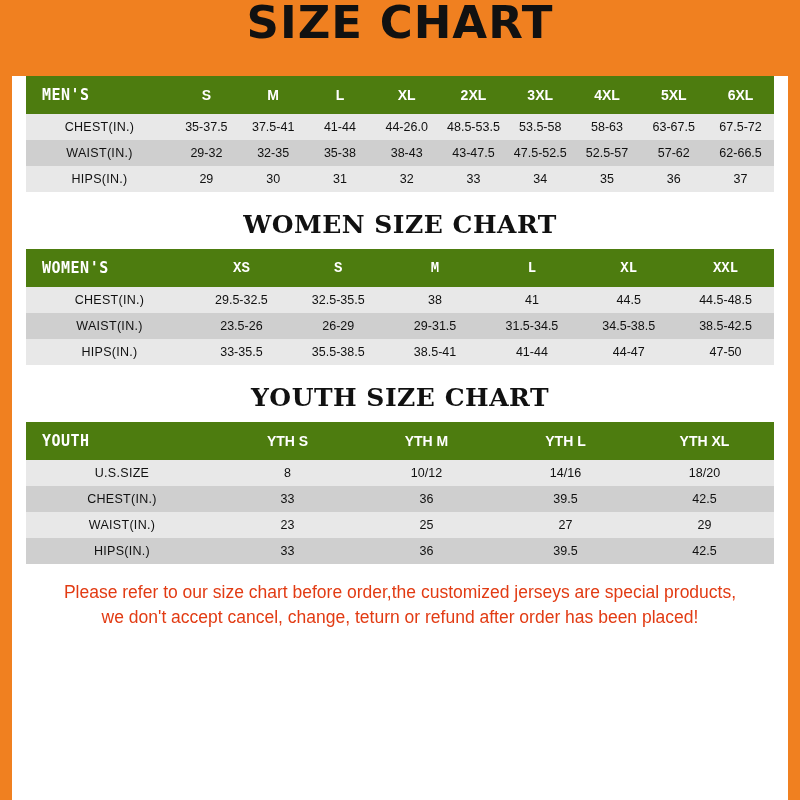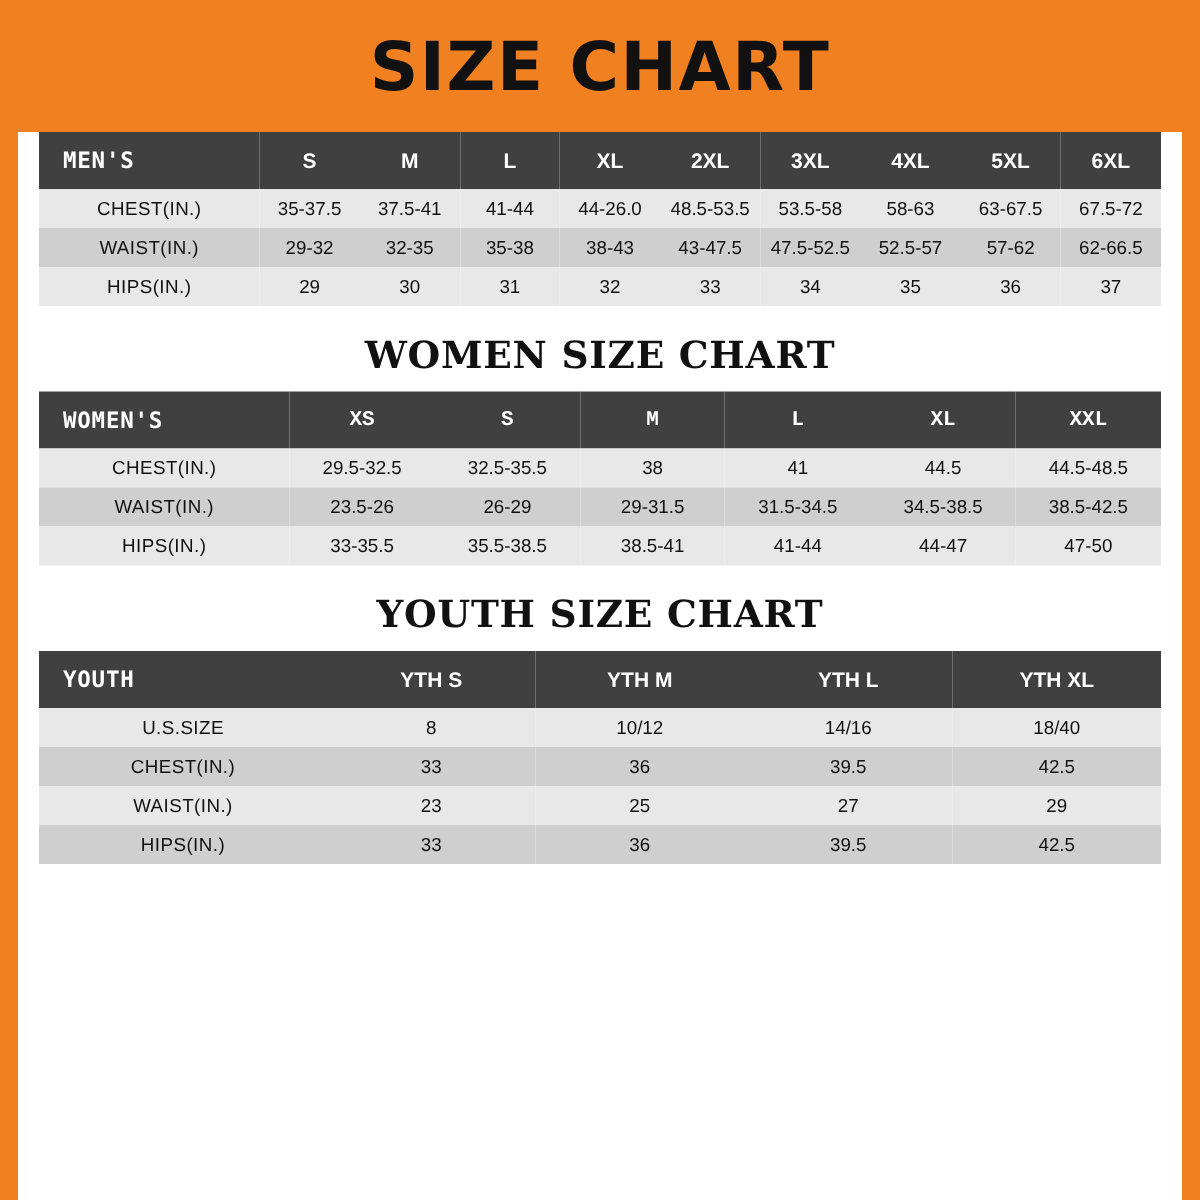--- a/index.html
+++ b/index.html
@@ -17,23 +17,23 @@
     width: 800px;
     height: 800px;
     position: relative;
     background: #ffffff;
     box-sizing: border-box;
     border-left: 12px solid #f08020;
     border-right: 12px solid #f08020;
   }
   .header-banner {
     background: #f08020;
-    height: 88px;
+    height: 76px;
     display: flex;
-    align-items: center;
+    align-items: flex-start;
     justify-content: center;
     margin: 0 -12px;
   }
   .header-title {
     font-family: "DejaVu Sans", sans-serif;
     font-weight: bold;
     font-size: 45px;
     letter-spacing: 1px;
     color: #111111;
     line-height: 1;
@@ -57,21 +57,21 @@
   }
   table.size-table th,
   table.size-table td {
     text-align: center;
     font-size: 12.5px;
     color: #111111;
     padding: 6px 1px;
     font-family: "Liberation Sans", sans-serif;
   }
   table.size-table thead th {
-    background: #404040;
+    background: #4d7c0f;
     color: #ffffff;
     font-size: 14px;
     font-weight: bold;
     padding: 10px 1px;
   }
   table.size-table thead th.row-label-head {
     text-align: left;
     padding-left: 16px;
     font-family: "DejaVu Sans Mono", monospace;
     font-size: 15px;
@@ -226,21 +226,21 @@
           <th>YTH L</th>
           <th>YTH XL</th>
         </tr>
       </thead>
       <tbody>
         <tr class="odd">
           <td class="row-label">U.S.SIZE</td>
           <td>8</td>
           <td>10/12</td>
           <td>14/16</td>
-          <td>18/40</td>
+          <td>18/20</td>
         </tr>
         <tr class="even">
           <td class="row-label">CHEST(IN.)</td>
           <td>33</td>
           <td>36</td>
           <td>39.5</td>
           <td>42.5</td>
         </tr>
         <tr class="odd">
           <td class="row-label">WAIST(IN.)</td>
@@ -252,15 +252,19 @@
         <tr class="even">
           <td class="row-label">HIPS(IN.)</td>
           <td>33</td>
           <td>36</td>
           <td>39.5</td>
           <td>42.5</td>
         </tr>
       </tbody>
     </table>
 
+    <div class="footer-note">
+      <div>Please refer to our size chart before order,the customized jerseys are special products,</div>
+      <div>we don't accept cancel, change, teturn or refund after order has been placed!</div>
+    </div>
 
   </div>
 </div>
 
 </body></html>

